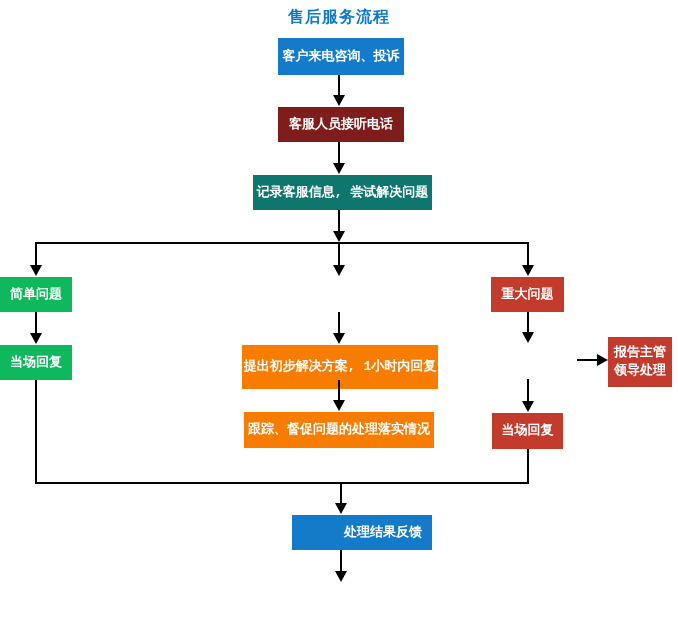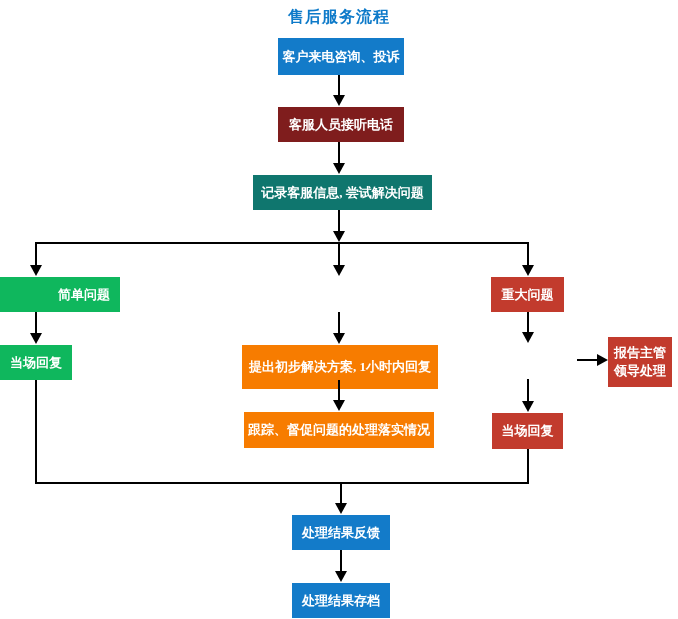--- a/index.html
+++ b/index.html
@@ -1,18 +1,18 @@
 <!DOCTYPE html>
 <html><head>
 <meta charset="utf-8">
 <style>
   html,body{margin:0;padding:0;background:#ffffff;}
   .canvas{
     position:relative;width:678px;height:619px;background:#ffffff;overflow:hidden;
-    font-family:Liberation Serif, serif;
+    font-family:Liberation Mono, monospace;
   }
   .title{
     position:absolute;top:7px;left:0;width:678px;text-align:center;
     font-size:16px;font-weight:bold;letter-spacing:1px;
   }
   .node{
     position:absolute;display:flex;align-items:center;justify-content:center;
     color:#ffffff;font-size:13px;font-weight:bold;text-align:center;
     line-height:1.35;white-space:nowrap;
   }
@@ -54,21 +54,21 @@
   <div class="arr-down" style="left:333px;top:231px;"></div>
   <div class="hline" style="left:35px;top:242px;width:494px;"></div>
 
   <div class="vline" style="left:35px;top:242px;height:24px;"></div>
   <div class="arr-down" style="left:30px;top:265px;"></div>
   <div class="vline" style="left:338px;top:242px;height:24px;"></div>
   <div class="arr-down" style="left:333px;top:265px;"></div>
   <div class="vline" style="left:527px;top:242px;height:24px;"></div>
   <div class="arr-down" style="left:522px;top:265px;"></div>
 
-  <div class="node" style="left: 0px; top: 277px; width: 72px; height: 35px; background-color: rgb(15, 183, 93); padding-left: 48px;">简单问题</div>
+  <div class="node" style="left: 0px; top: 277px; width: 72px; height: 35px; background-color: rgb(15, 183, 93);">简单问题</div>
 
   <div class="vline" style="left:35px;top:312px;height:22px;"></div>
   <div class="arr-down" style="left:30px;top:333px;"></div>
 
   <div class="node" style="left: 0px; top: 345px; width: 72px; height: 35px; background-color: rgb(15, 183, 93);">当场回复</div>
 
 
   <div class="vline" style="left:338px;top:312px;height:22px;"></div>
   <div class="arr-down" style="left:333px;top:333px;"></div>
 
@@ -98,20 +98,19 @@
 
   <div class="node" style="left: 492px; top: 413px; width: 71px; height: 36px; background-color: rgb(194, 59, 45);">当场回复</div>
 
   <div class="vline" style="left:35px;top:380px;height:104px;"></div>
   <div class="vline" style="left:527px;top:449px;height:35px;"></div>
   <div class="hline" style="left:35px;top:482px;width:494px;"></div>
 
   <div class="vline" style="left:340px;top:484px;height:20px;"></div>
   <div class="arr-down" style="left:335px;top:503px;"></div>
 
-  <div class="node" style="left: 292px; top: 515px; width: 98px; height: 35px; background-color: rgb(19, 123, 201);">处理结果反馈</div>
+  <div class="node" style="left: 292px; top: 515px; width: 98px; height: 35px; background-color: rgb(19, 123, 201); padding-left: 42px;">处理结果反馈</div>
 
   <div class="vline" style="left:340px;top:550px;height:22px;"></div>
   <div class="arr-down" style="left:335px;top:571px;"></div>
 
-  <div class="node" style="left: 292px; top: 583px; width: 98px; height: 35px; background-color: rgb(19, 123, 201);">处理结果存档</div>
 
 </div>
 
 </body></html>

